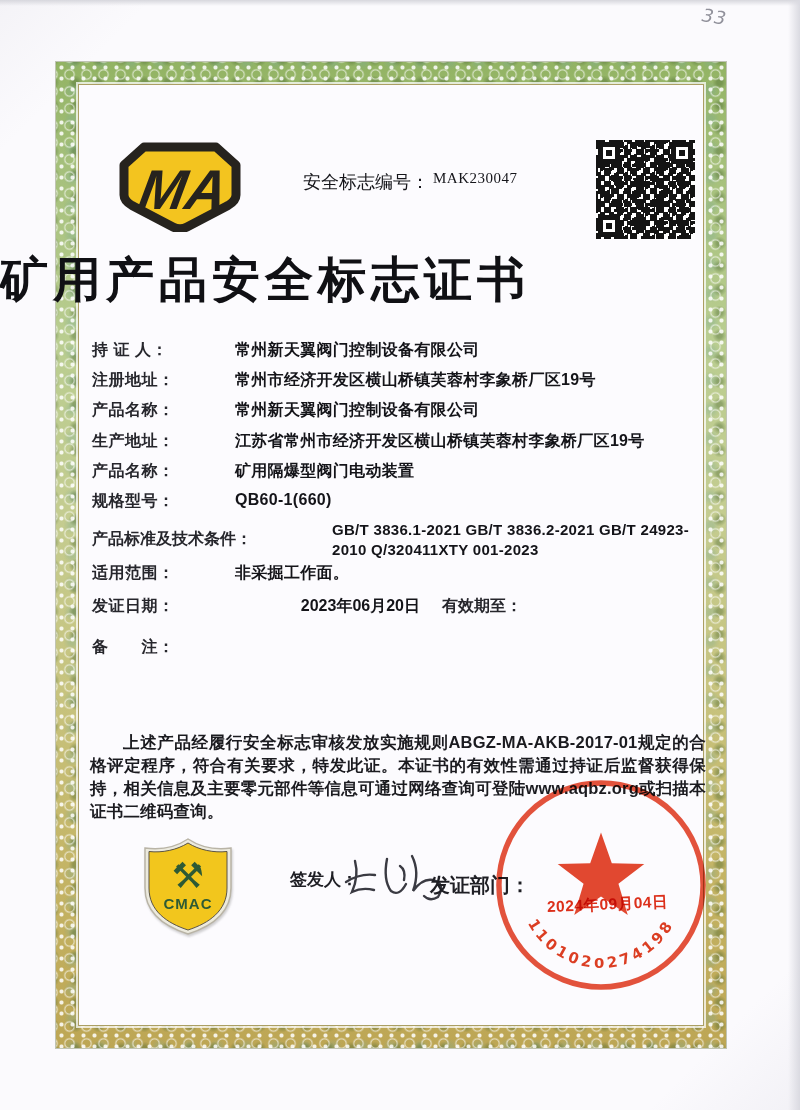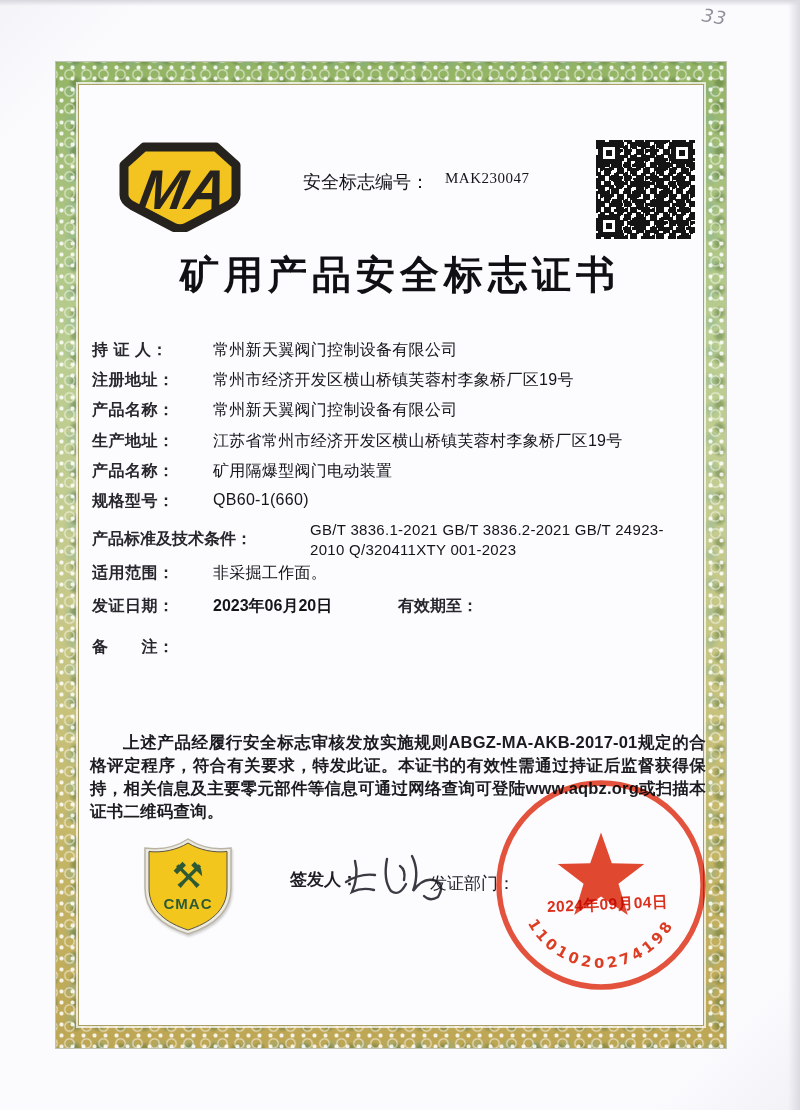--- a/index.html
+++ b/index.html
@@ -21,51 +21,51 @@
       radial-gradient(circle, rgba(70,100,45,.38) 2.5px, rgba(70,100,45,0) 7px) 8px 9px/23px 23px,
       radial-gradient(circle, rgba(120,170,150,.30) 3px, rgba(120,170,150,0) 9px) 2px 14px/29px 29px,
       linear-gradient(180deg,#92b363 0%,#a4bf7a 10%,#b9cd90 28%,#c4cc90 46%,#c7c37e 64%,#c4b465 82%,#bda654 100%);
     box-shadow:0 0 0 1px rgba(120,130,90,.45);}
   .frame-inner{position:absolute;left:22px;top:22px;right:22px;bottom:22px;
     background:#fcfbfe;border:1px solid #ab9f63;box-shadow:0 0 0 2px rgba(255,255,255,.75);}
 
   
   .ma-logo{position:absolute;left:117px;top:140px;width:126px;height:92px;}
   .cert-no{position:absolute;left:303px;top:170px;font-family:"Liberation Serif",serif;
-    font-size:18px;color:#15151a;display:flex;gap:16px;white-space:nowrap;}
+    font-size:18px;color:#15151a;display:flex;gap:4px;white-space:nowrap;}
   .cert-no .num{font-size:15px;letter-spacing:.5px;}
   .qr{position:absolute;left:596px;top:140px;width:99px;height:99px;background:#fff;
     background-image:
       repeating-conic-gradient(#141414 0% 25%, rgba(255,255,255,0) 0% 50%),
       repeating-conic-gradient(rgba(255,255,255,0) 0% 25%, #141414 0% 42%, rgba(255,255,255,0) 0% 75%),
       repeating-conic-gradient(#141414 0% 18%, rgba(255,255,255,0) 0% 50%);
     background-size:13px 13px,21px 21px,9px 9px;background-position:2px 2px,5px 7px,0 0;}
   .qr .f{position:absolute;width:22px;height:22px;border:5px solid #141414;background:#fff;box-sizing:border-box;}
   .qr .f::after{content:"";position:absolute;inset:3px;background:#141414;}
   .qr .f.tl{left:2px;top:2px}.qr .f.tr{right:2px;top:2px}.qr .f.bl{left:2px;bottom:2px}
 
-  .title{position:absolute;left:0;right:0;top:248px;text-align:center;font-size:39px;
+  .title{position:absolute;left:0;right:0;top:248px;text-align:left;font-size:48px;
     font-weight:900;letter-spacing:5px;color:#101014;}
 
   
-  .row{position:absolute;left:92px;width:616px;display:flex;align-items:flex-start;}
+  .row{position:absolute;left:92px;width:616px;display:flex;align-items:flex-start;gap:22px;}
   .lbl{flex:none;width:121px;font-weight:bold;font-size:16px;color:#26262c;letter-spacing:.5px;white-space:nowrap;}
-  .val{flex:1;font-weight:normal;font-size:16px;color:#141419;letter-spacing:.3px;}
+  .val{flex:1;font-weight:bold;font-size:16px;color:#141419;letter-spacing:.3px;}
   .row.std .lbl{width:218px;letter-spacing:0;}
   .row.std .val{font-size:15px;line-height:20px;max-width:368px;}
   .lbl2{flex:none;width:98px;font-weight:bold;font-size:16px;color:#26262c;white-space:nowrap;}
-  .val-mid{flex:none;width:185px;font-weight:bold;font-size:16px;color:#141419;}
+  .val-mid{flex:none;width:185px;font-weight:bold;font-size:16px;color:#141419;text-align:right;}
 
   .statement{position:absolute;left:90px;top:731px;width:616px;font-size:16.5px;font-weight:bold;
     color:#1b1b20;line-height:23px;text-align:justify;text-indent:2em;letter-spacing:.2px;}
 
   
   .cmac{position:absolute;left:142px;top:836px;width:92px;height:100px;filter:drop-shadow(1px 2px 1px rgba(120,120,120,.35));}
   .signer{position:absolute;left:290px;top:868px;font-weight:bold;font-size:17px;color:#1e1e24;}
-  .issuer{position:absolute;left:430px;top:872px;font-weight:normal;font-size:17px;color:#1e1e24;}
+  .issuer{position:absolute;left:430px;top:872px;font-weight:bold;font-size:20px;color:#1e1e24;}
   .signature{position:absolute;left:340px;top:846px;width:112px;height:58px;}
   .seal{position:absolute;left:492px;top:776px;width:218px;height:218px;mix-blend-mode:multiply;opacity:.95;}
   .seal-date{position:absolute;left:547px;top:894px;width:140px;font-weight:bold;font-size:15.5px;
     color:#df301b;transform:rotate(-2.5deg);letter-spacing:.5px;mix-blend-mode:multiply;white-space:nowrap;}
 </style>
 </head>
 <body>
 
 <div class="scan-page">
   <div class="scan-top"></div>

